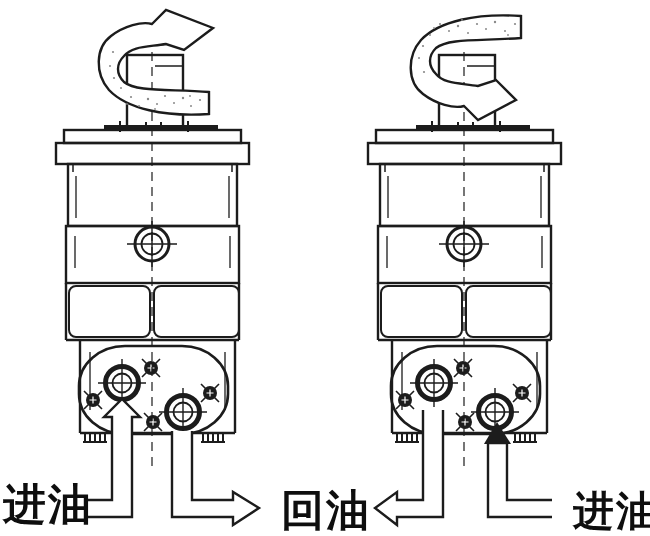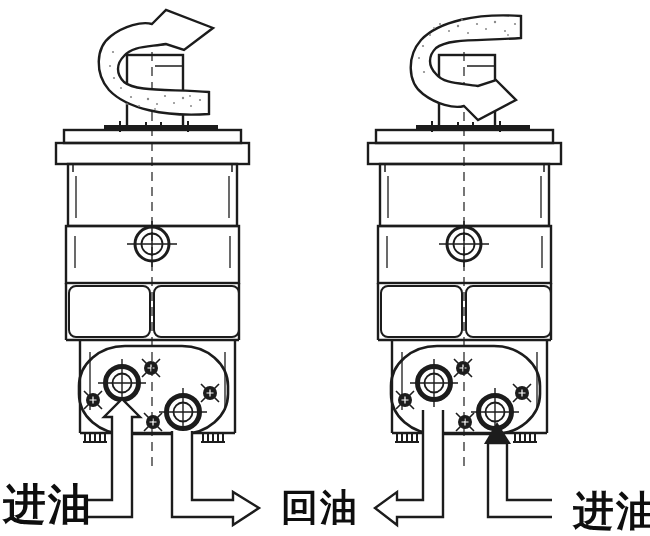--- a/index.html
+++ b/index.html
@@ -6,21 +6,21 @@
   .stage{
     position:relative;width:650px;height:536px;background:#ffffff;
     font-family:"DejaVu Serif","Liberation Serif",serif;overflow:hidden;
   }
   .stage svg{position:absolute;left:0;top:0;}
   .lbl{
     position:absolute;font-weight:700;color:#0e0e0e;
     letter-spacing:2px;line-height:1;white-space:nowrap;
   }
   .lbl-left  {left:3px;  top:483px; font-size:43px;}
-  .lbl-center{left:281px; top:489px; font-size:37px;}
+  .lbl-center{left:281px; top:489px; font-size:43px;}
   .lbl-right {left:573px; top:491px; font-size:41px;}
   .ink{stroke:#1c1c1c;fill:none;}
 </style>
 </head>
 <body>
 
 <div class="stage">
 
   <svg width="650" height="536" viewBox="0 0 650 536">
     <defs>

